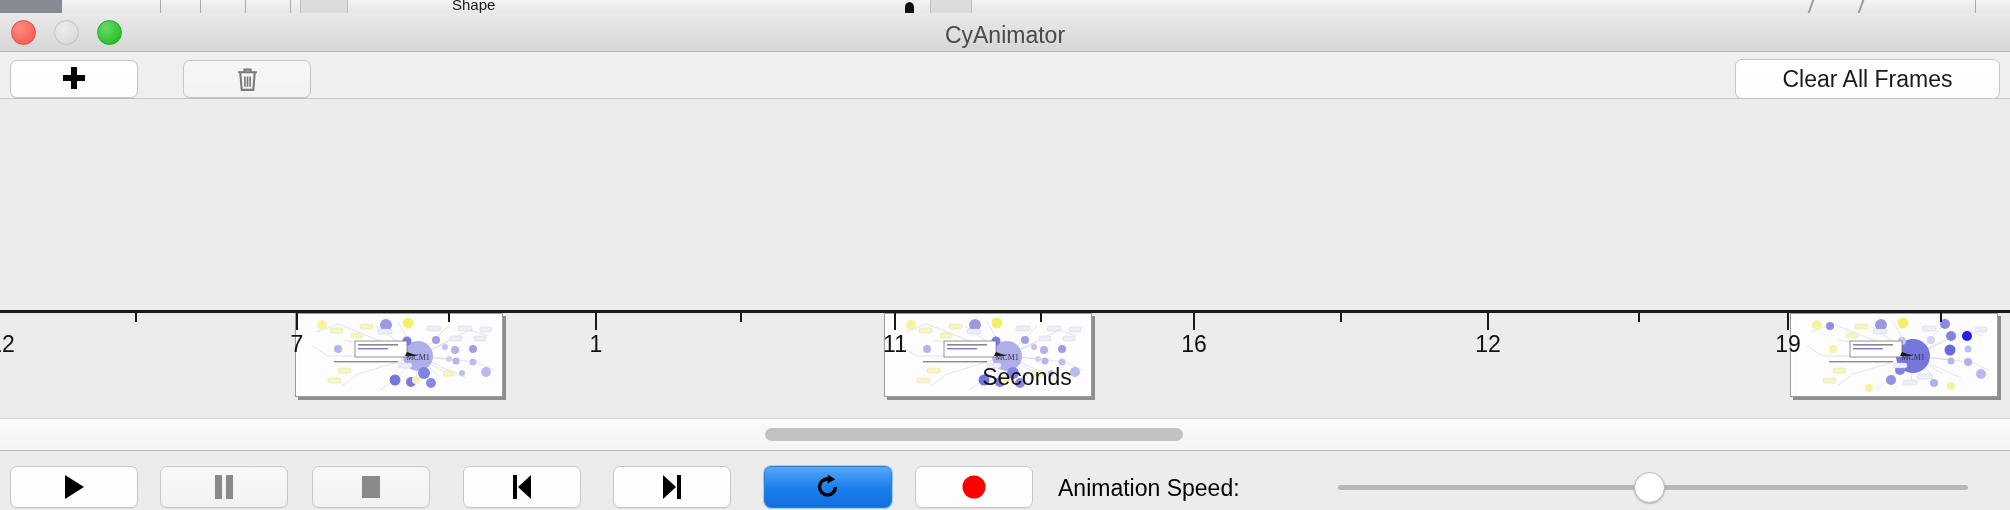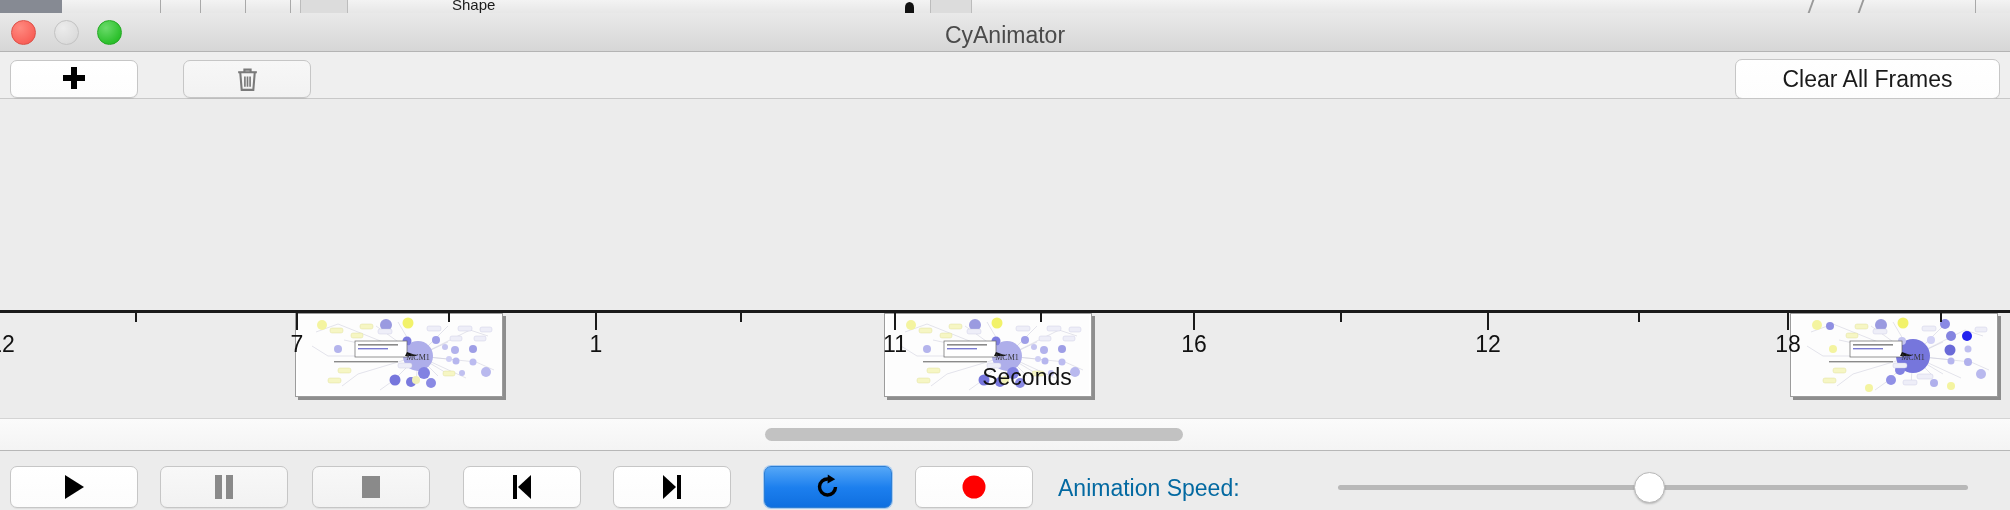--- a/index.html
+++ b/index.html
@@ -213,21 +213,21 @@
   #tb-pause  { left: 160px; width: 128px; }
   #tb-stop   { left: 312px; width: 118px; }
   #tb-prev   { left: 463px; width: 118px; }
   #tb-next   { left: 613px; width: 118px; }
   #tb-loop   { left: 764px; width: 128px; }
   #tb-record { left: 915px; width: 118px; }
 
   #speed-label {
     position: absolute;
     left: 1058px; top: 24px;
-    font-size: 23px; color: #0369a1;
+    font-size: 23px; color: #000000;
     white-space: nowrap;
   }
 
   #speed-slider {
     position: absolute;
     left: 1338px; top: 34px;
     width: 630px; height: 5px;
     background: #b8b8b8;
     border-radius: 3px;
   }
@@ -497,21 +497,21 @@
     <div class="tick minor" style="left:1638px"></div>
     <div class="tick major" style="left:1787px"></div>
     <div class="tick minor" style="left:1940px"></div>
 
     <div class="tick-label" style="left:2px">12</div>
     <div class="tick-label" style="left:297px">7</div>
     <div class="tick-label" style="left:596px">1</div>
     <div class="tick-label" style="left:895px">11</div>
     <div class="tick-label" style="left:1194px">16</div>
     <div class="tick-label" style="left:1488px">12</div>
-    <div class="tick-label" style="left:1788px">18</div>
+    <div class="tick-label" style="left:1788px">19</div>
 
     <div id="axis-title">Seconds</div>
   </div>
 
   <div id="scrollbar">
     <div id="scroll-thumb"></div>
   </div>
 
   <div id="transport">
 

